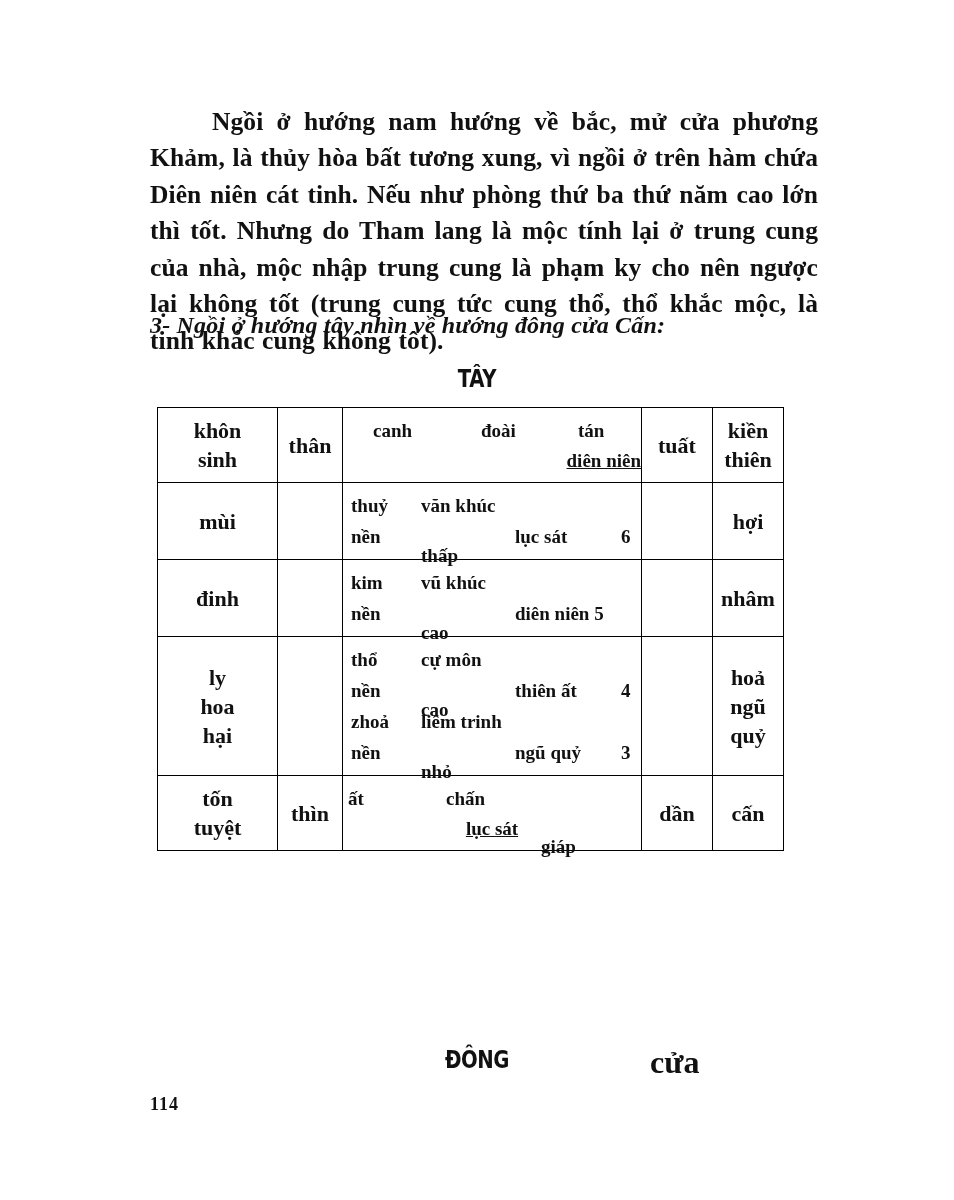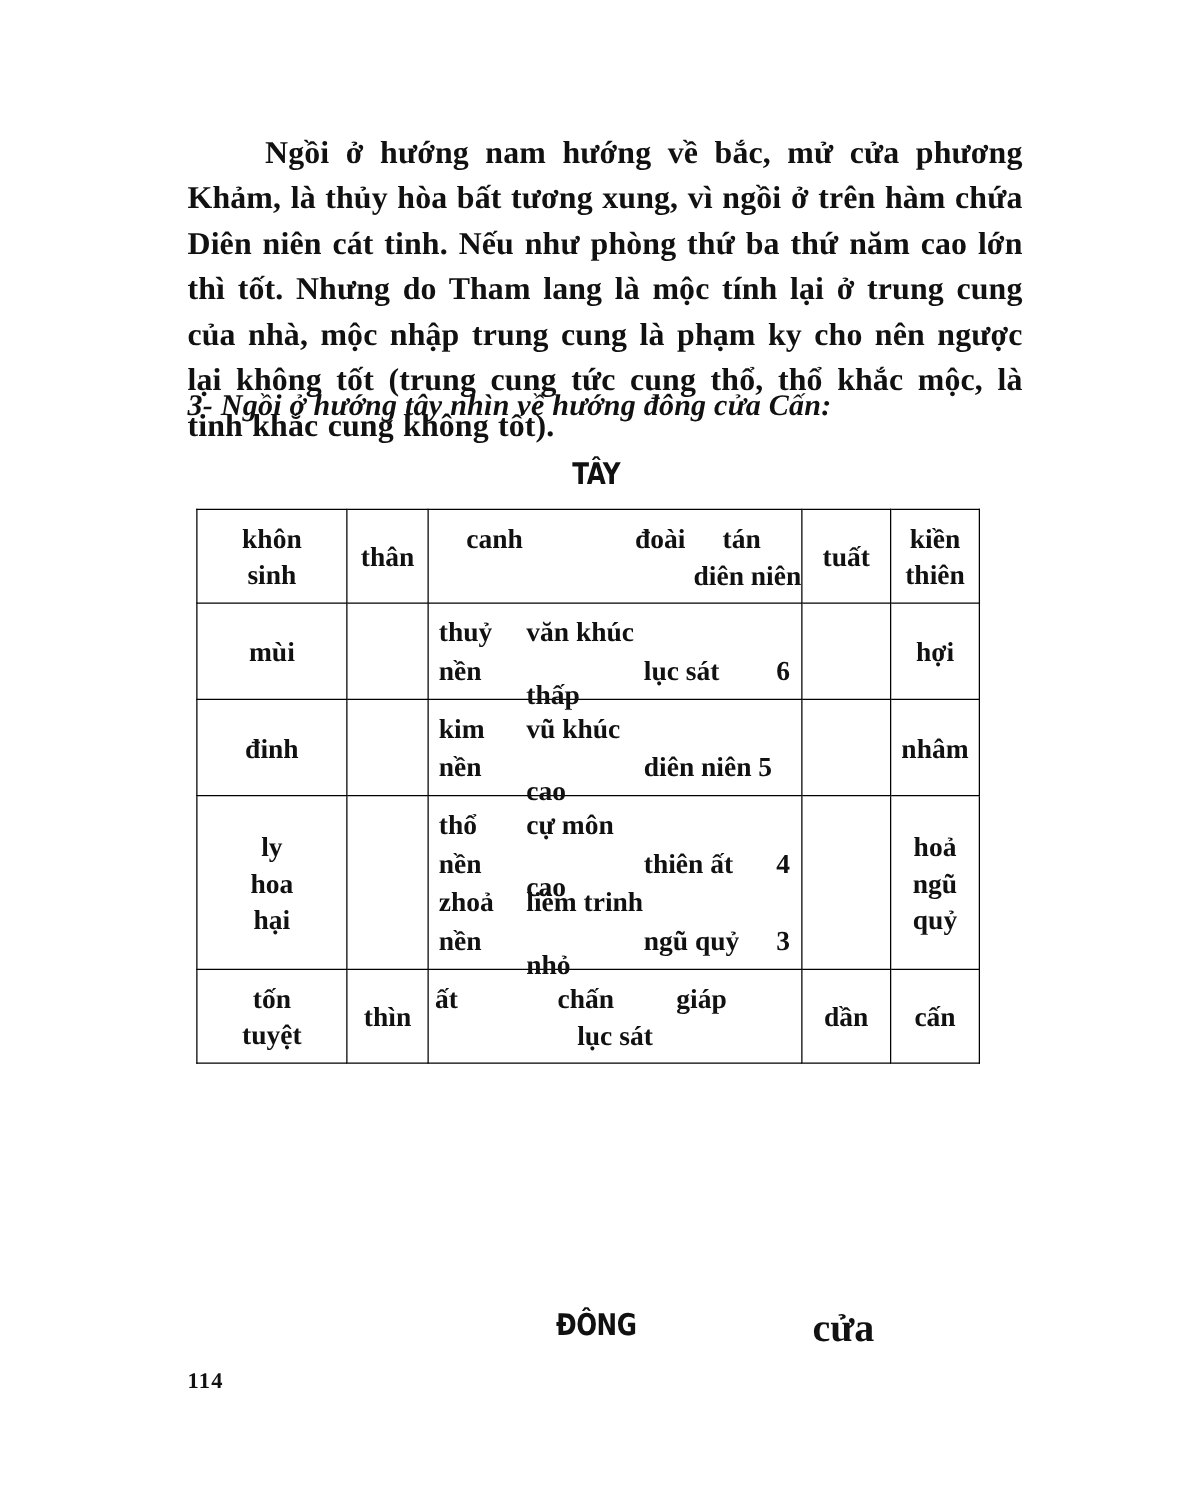--- a/index.html
+++ b/index.html
@@ -122,49 +122,50 @@
   .cell-center {
     text-align: center;
     line-height: 29px;
     padding: 6px 2px;
   }
 
   
   .mid {
     display: block;
     padding: 7px 0 7px 0;
-    font-size: 22px;
+    font-size: 19px;
     line-height: 31px;
     font-weight: 600;
+    text-decoration: underline;
   }
   .mid-line {
     display: block;
     position: relative;
     height: 31px;
     white-space: nowrap;
   }
   .m-el { position: absolute; left: 8px; }
   .m-mid { position: absolute; left: 78px; margin-top: 19px; }
   .m-star { position: absolute; left: 78px; }
   .m-right { position: absolute; left: 172px; }
   .m-num { position: absolute; left: 278px; }
 
   
   .hdr-line1 { display:block; position:relative; height:30px; white-space:nowrap; }
   .hdr-line2 { display:block; position:relative; height:30px; white-space:nowrap; text-align:right; }
   .h-a { position:absolute; left: 30px; }
-  .h-b { position:absolute; left: 138px; margin-left: 27px; }
+  .h-b { position:absolute; left: 138px; }
   .h-c { position:absolute; left: 235px; }
 
   
   .last-line1 { display:block; position:relative; height:30px; white-space:nowrap; }
   .last-line2 { display:block; position:relative; height:30px; white-space:nowrap; text-align:center; }
   .l-a { position:absolute; left: 5px; }
   .l-b { position:absolute; left: 103px; }
-  .l-c { position:absolute; left: 198px; }
+  .l-c { position:absolute; left: 198px; margin-top: 48px; }
 
   .stack { display:block; line-height: 29px; }
 </style>
 </head>
 <body>
 
 <div class="page">
 
   <p class="body-para">Ngồi ở hướng nam hướng về bắc, mử cửa phương Khảm, là thủy hòa bất tương xung, vì ngồi ở trên hàm chứa Diên niên cát tinh. Nếu như phòng thứ ba thứ năm cao lớn thì tốt. Nhưng do Tham lang là mộc tính lại ở trung cung của nhà, mộc nhập trung cung là phạm ky cho nên ngược lại không tốt (trung cung tức cung thổ, thổ khắc mộc, là tinh khắc cung không tốt).</p>
 

